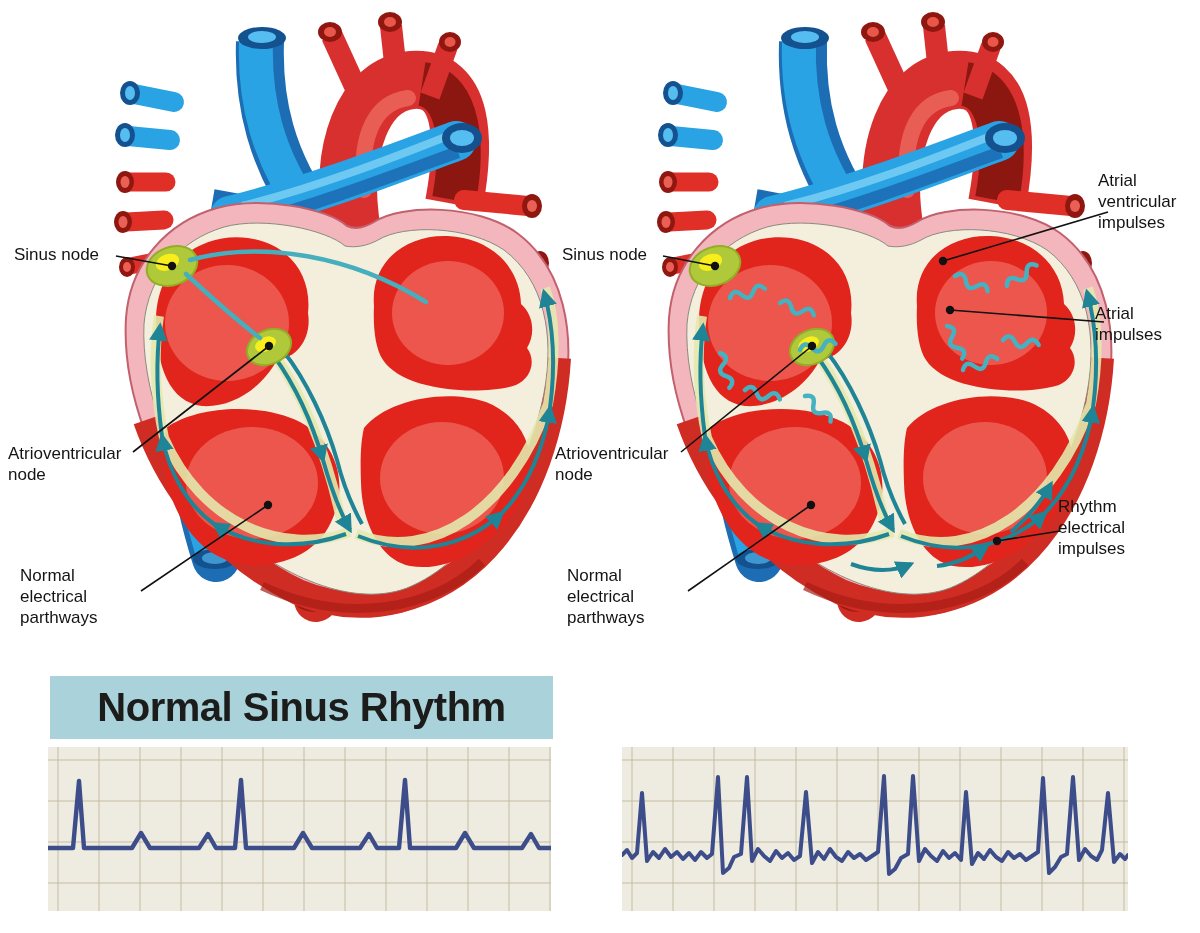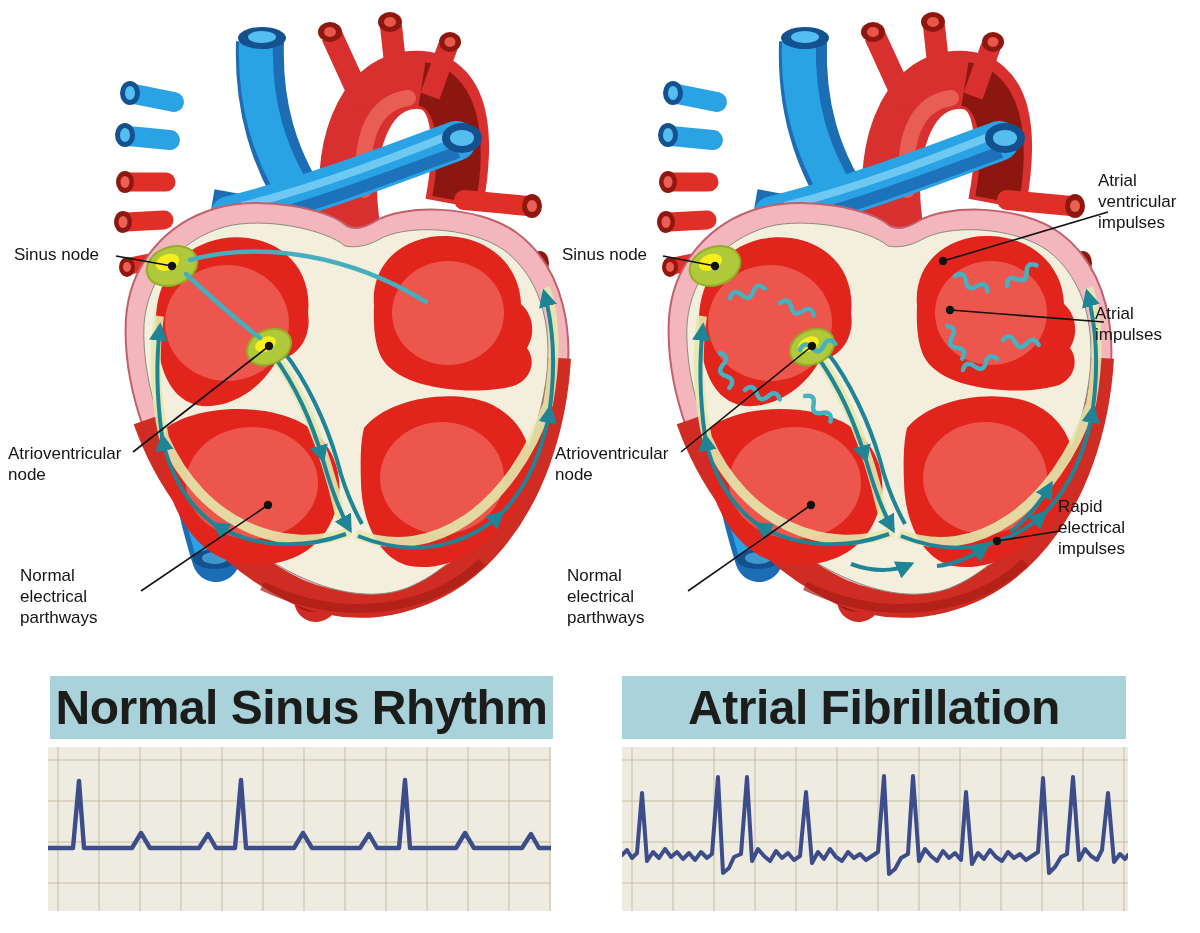--- a/index.html
+++ b/index.html
@@ -4,21 +4,21 @@
 <style>
   html,body{margin:0;padding:0;background:#ffffff;}
   #canvas{position:relative;width:1200px;height:933px;background:#ffffff;overflow:hidden;
           font-family:"Liberation Sans", sans-serif;}
   .heart-svg{position:absolute;top:8px;width:470px;height:650px;}
   #heart-left{left:112px;}
   #heart-right{left:655px;}
   #leader-overlay{position:absolute;left:0;top:0;width:1200px;height:933px;z-index:10;pointer-events:none;}
   .lbl{position:absolute;z-index:11;color:#141414;font-size:17px;line-height:21px;text-align:left;}
   .ecg-title{position:absolute;top:676px;height:63px;background:#a9d2db;display:flex;
-             align-items:center;justify-content:center;color:#1c1c1a;font-size:48px;
+             align-items:center;justify-content:center;color:#1c1c1a;font-size:40px;
              font-weight:700;letter-spacing:-0.5px;z-index:5;}
   #ecg-title-left{left:50px;width:503px;}
   #ecg-title-right{left:622px;width:504px;}
   .ecg-panel{position:absolute;top:747px;height:164px;background-color:#eeebe1;
     background-image:linear-gradient(to right, rgba(193,183,156,0.45) 1.5px, transparent 1.5px),
                      linear-gradient(to bottom, rgba(193,183,156,0.45) 1.5px, transparent 1.5px);
     background-size:41px 41px;background-position:9px 12px;z-index:5;}
   #ecg-panel-left{left:48px;width:503px;}
   #ecg-panel-right{left:622px;width:506px;}
   .ecg-panel svg{position:absolute;left:0;top:0;width:100%;height:100%;}
@@ -231,27 +231,26 @@
   <div class="lbl" style="left:1098px;top:170px;width:102px">
     <div>Atrial</div>
     <div>ventricular</div>
     <div>impulses</div>
   </div>
   <div class="lbl" style="left:1095px;top:303px;width:105px">
     <div>Atrial</div>
     <div>impulses</div>
   </div>
   <div class="lbl" style="left:1058px;top:496px;width:118px">
-    <div>Rapid</div>
+    <div>Rhythm</div>
     <div>electrical</div>
     <div>impulses</div>
   </div>
 
   <div id="ecg-title-left" class="ecg-title">Normal Sinus Rhythm</div>
-  <div id="ecg-title-right" class="ecg-title">Atrial Fibrillation</div>
 
   <div id="ecg-panel-left" class="ecg-panel">
     <svg viewBox="0 0 503 164" preserveAspectRatio="none">
       <polyline fill="none" stroke-width="4.4" stroke-linejoin="round" stroke-linecap="round" stroke="#3d4d8a" points="0,101 25,101 31,34 36,101 84,101 93,86 102,101 151,101 160,87 168,101 187,101 193,33 198,101 246,101 255,86 264,101 312,101 321,87 329,101 351,101 357,33 362,101 408,101 417,86 426,101 474,101 483,87 491,101 503,101"></polyline>
     </svg>
   </div>
   <div id="ecg-panel-right" class="ecg-panel">
     <svg viewBox="0 0 506 164" preserveAspectRatio="none">
       <polyline fill="none" stroke-width="4" stroke-linejoin="round" stroke-linecap="round" stroke="#3d4d8a" points="0,108 5,103 10,111 15,106 20,46 25,114 31,105 37,111 43,102 49,110 55,105 61,112 67,106 73,113 79,105 85,111 90,107 96,30 101,126 107,121 112,110 119,107 125,30 130,114 136,102 142,109 148,114 154,104 160,111 166,106 172,113 178,109 184,45 190,116 196,105 202,112 208,102 214,110 220,114 226,105 232,111 238,107 244,113 250,109 256,105 262,29 267,127 273,122 279,111 286,107 291,29 297,114 303,102 309,109 315,114 321,104 327,111 333,106 339,113 344,45 350,117 356,106 362,112 368,103 374,110 380,114 386,105 392,111 398,107 404,113 410,109 416,105 421,31 427,126 433,120 439,110 445,107 451,30 457,113 463,102 469,109 475,113 480,103 486,46 492,115 498,107 503,112 506,108"></polyline>
     </svg>

